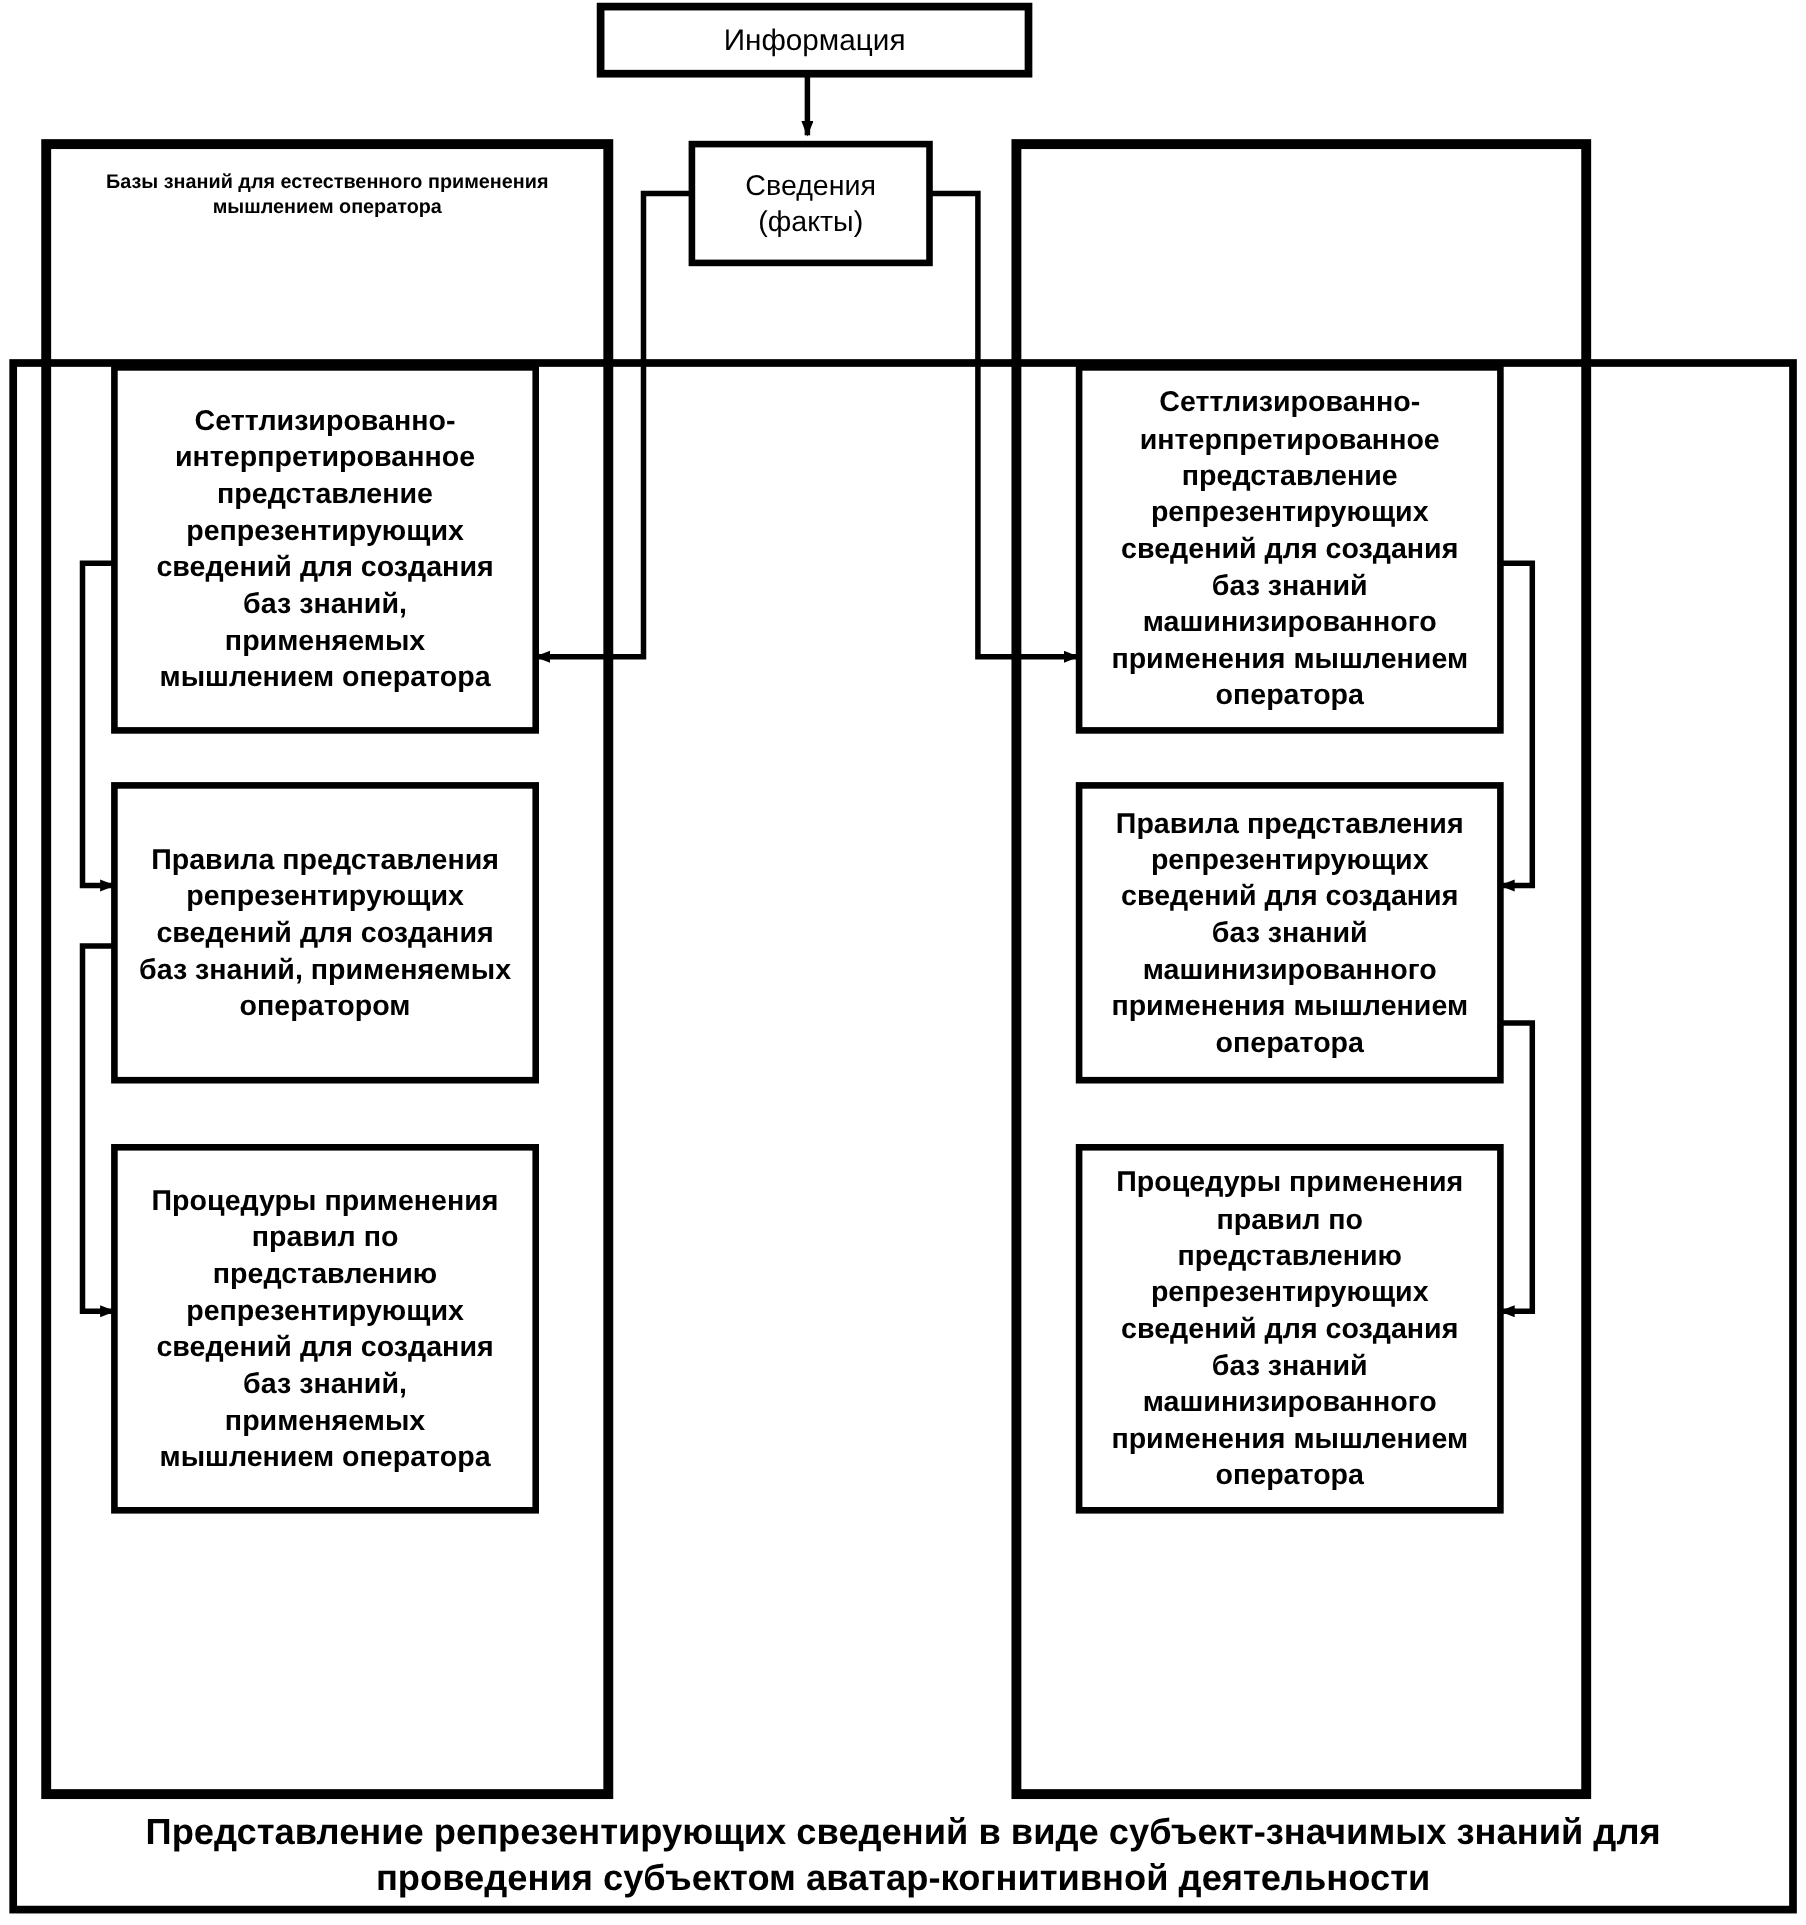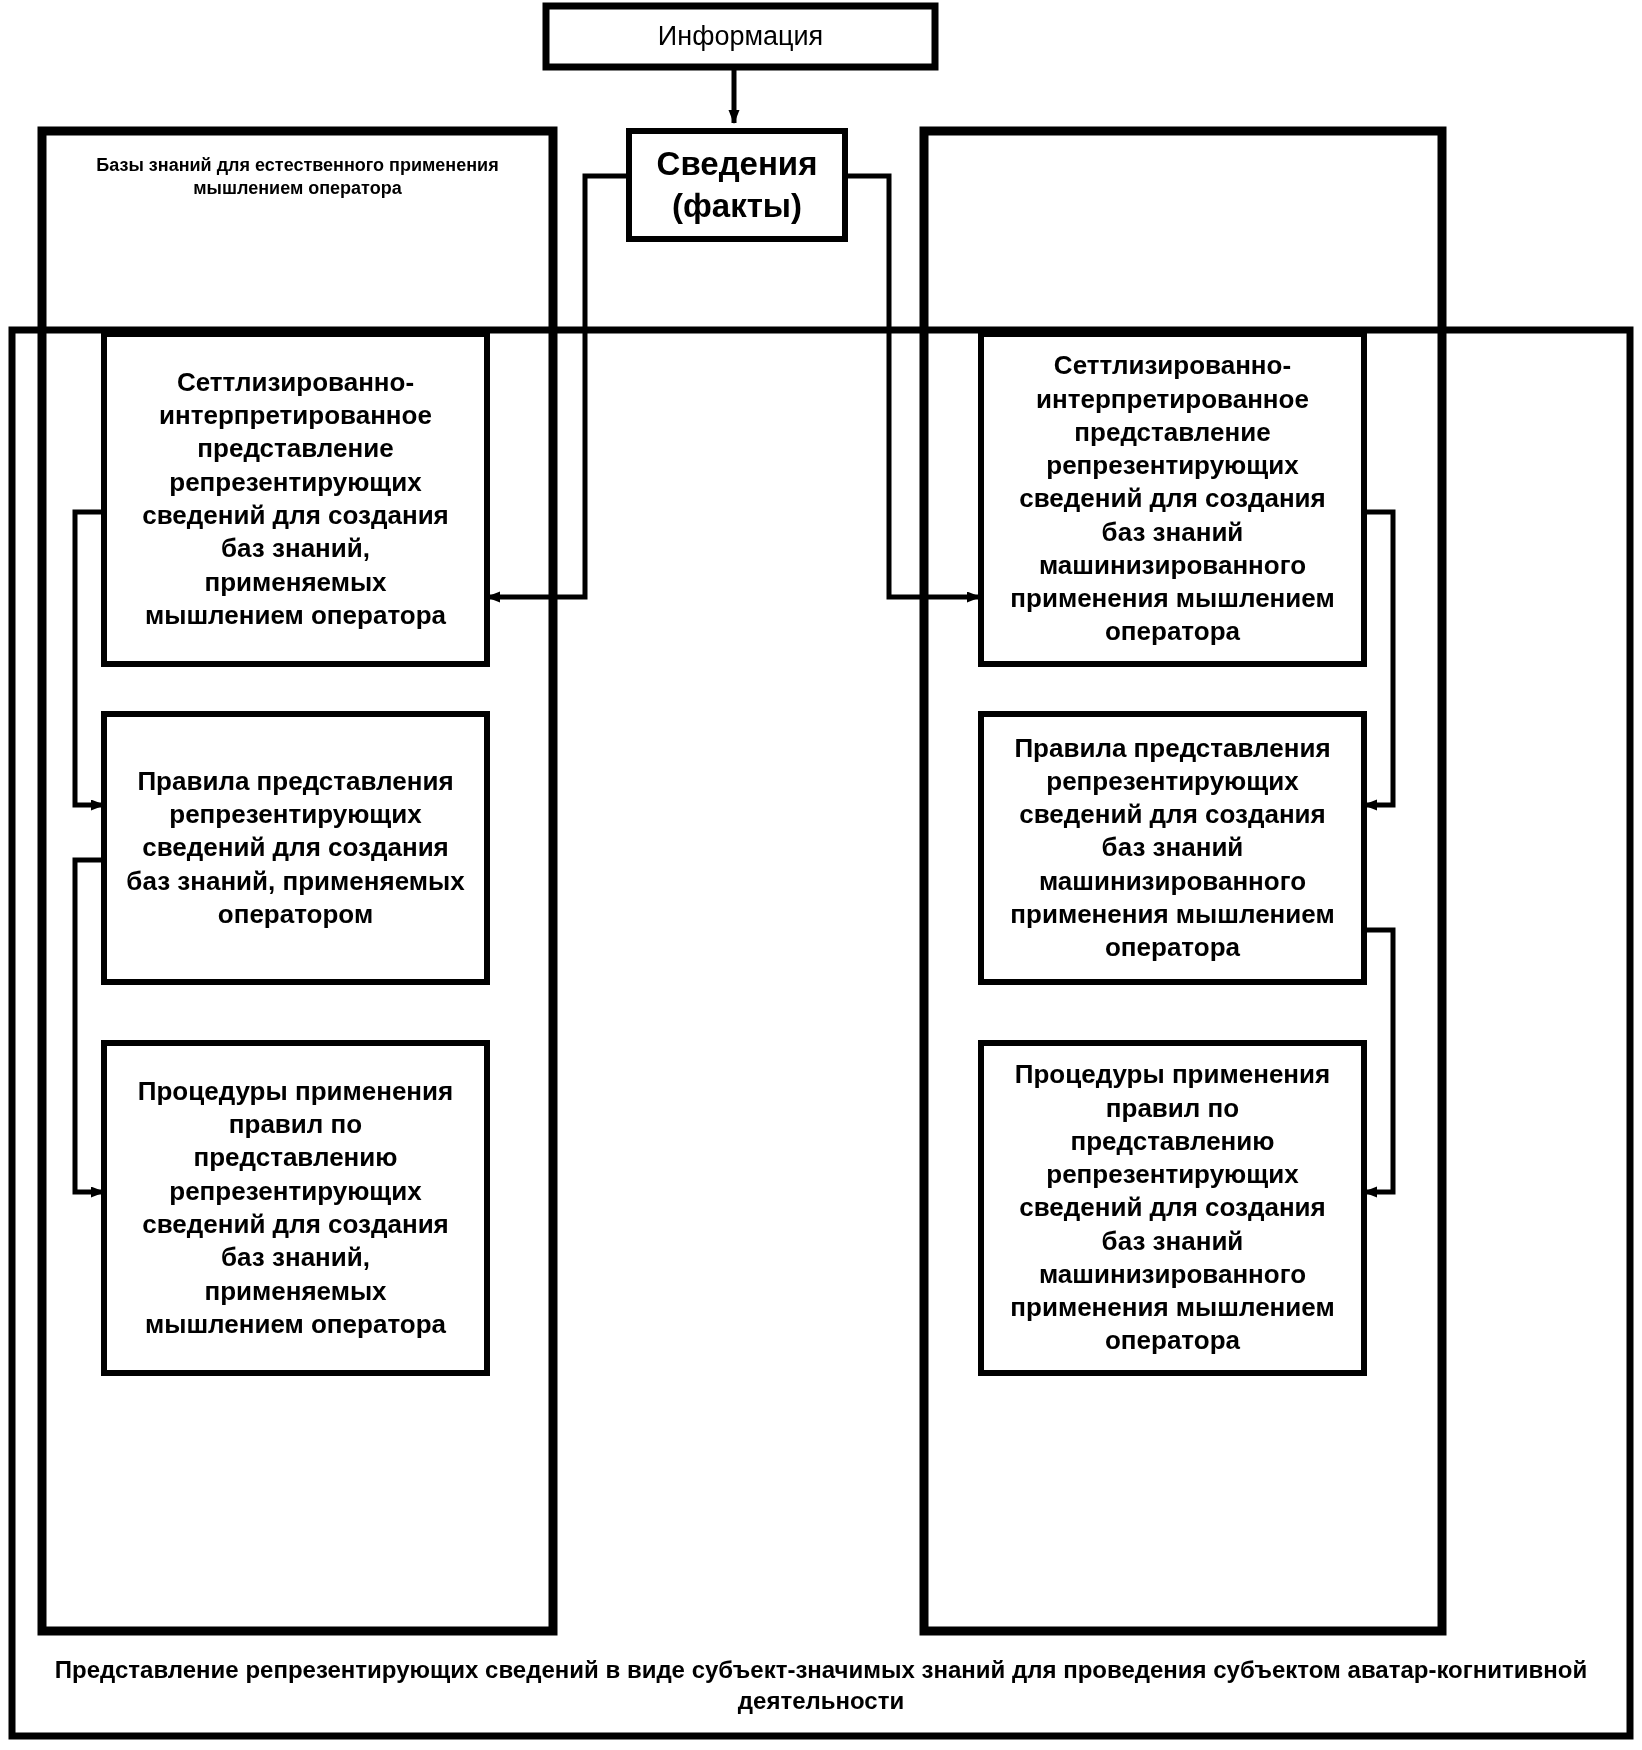--- a/index.html
+++ b/index.html
@@ -33,24 +33,24 @@
     justify-content: center;
     text-align: center;
     line-height: 1.28;
     color: #000000;
     font-weight: bold;
     box-sizing: border-box;
     white-space: pre-line;
     pointer-events: auto;
   }
   .t-info     { font-size: 27px; font-weight: normal; }
-  .t-svedenia { font-size: 33px; font-weight: bold; }
+  .t-svedenia { font-size: 26px; font-weight: normal; }
   .t-panelhdr { font-size: 18px; font-weight: bold; }
   .t-inner    { font-size: 26px; font-weight: bold; }
-  .t-caption  { font-size: 24px; font-weight: bold; }
+  .t-caption  { font-size: 33px; font-weight: bold; }
 </style>
 </head>
 <body>
 
 <div id="diagram-root">
 
   <svg class="canvas" viewBox="0 0 1642 1750">
     <defs>
       <marker id="arrow" markerWidth="16" markerHeight="16" refX="13" refY="5.5" orient="auto" markerUnits="userSpaceOnUse">
         <path d="M0,0 L14,5.5 L0,11 z" fill="#000000"></path>

